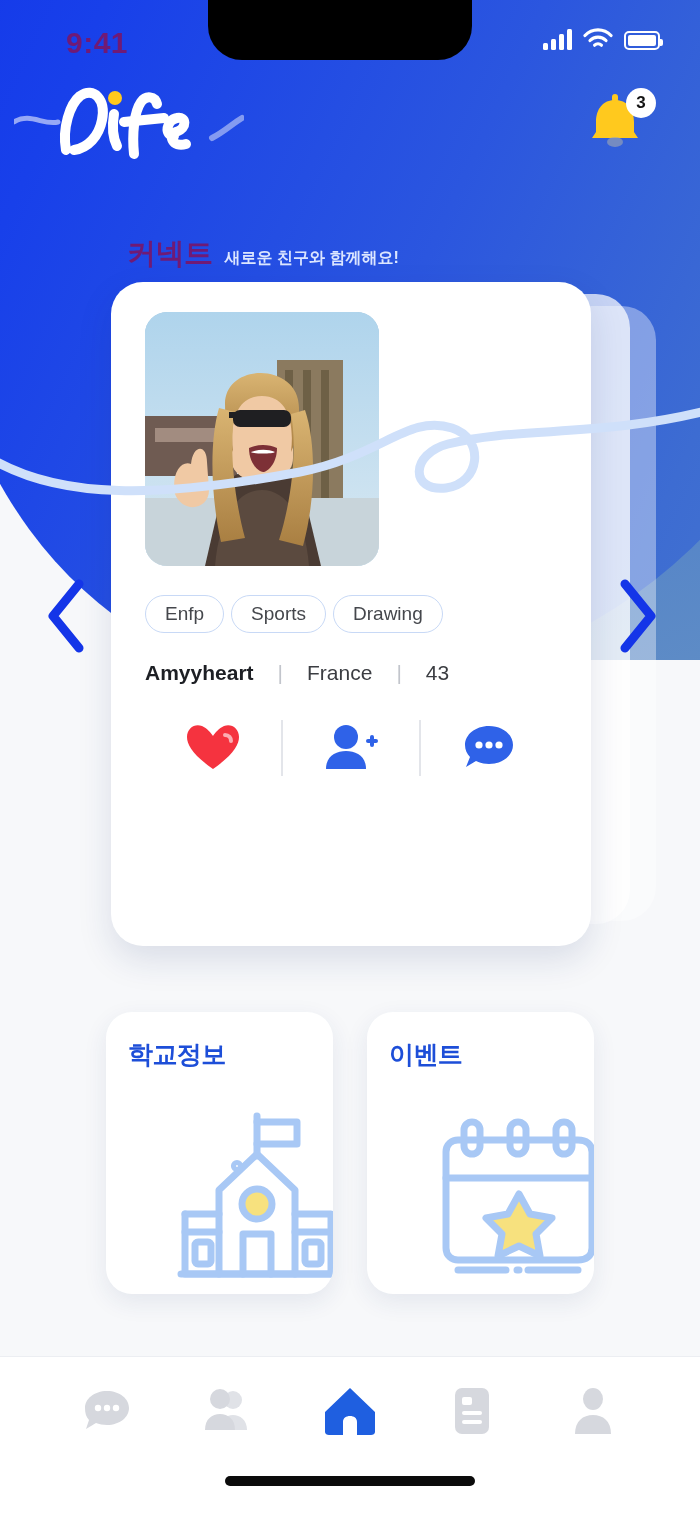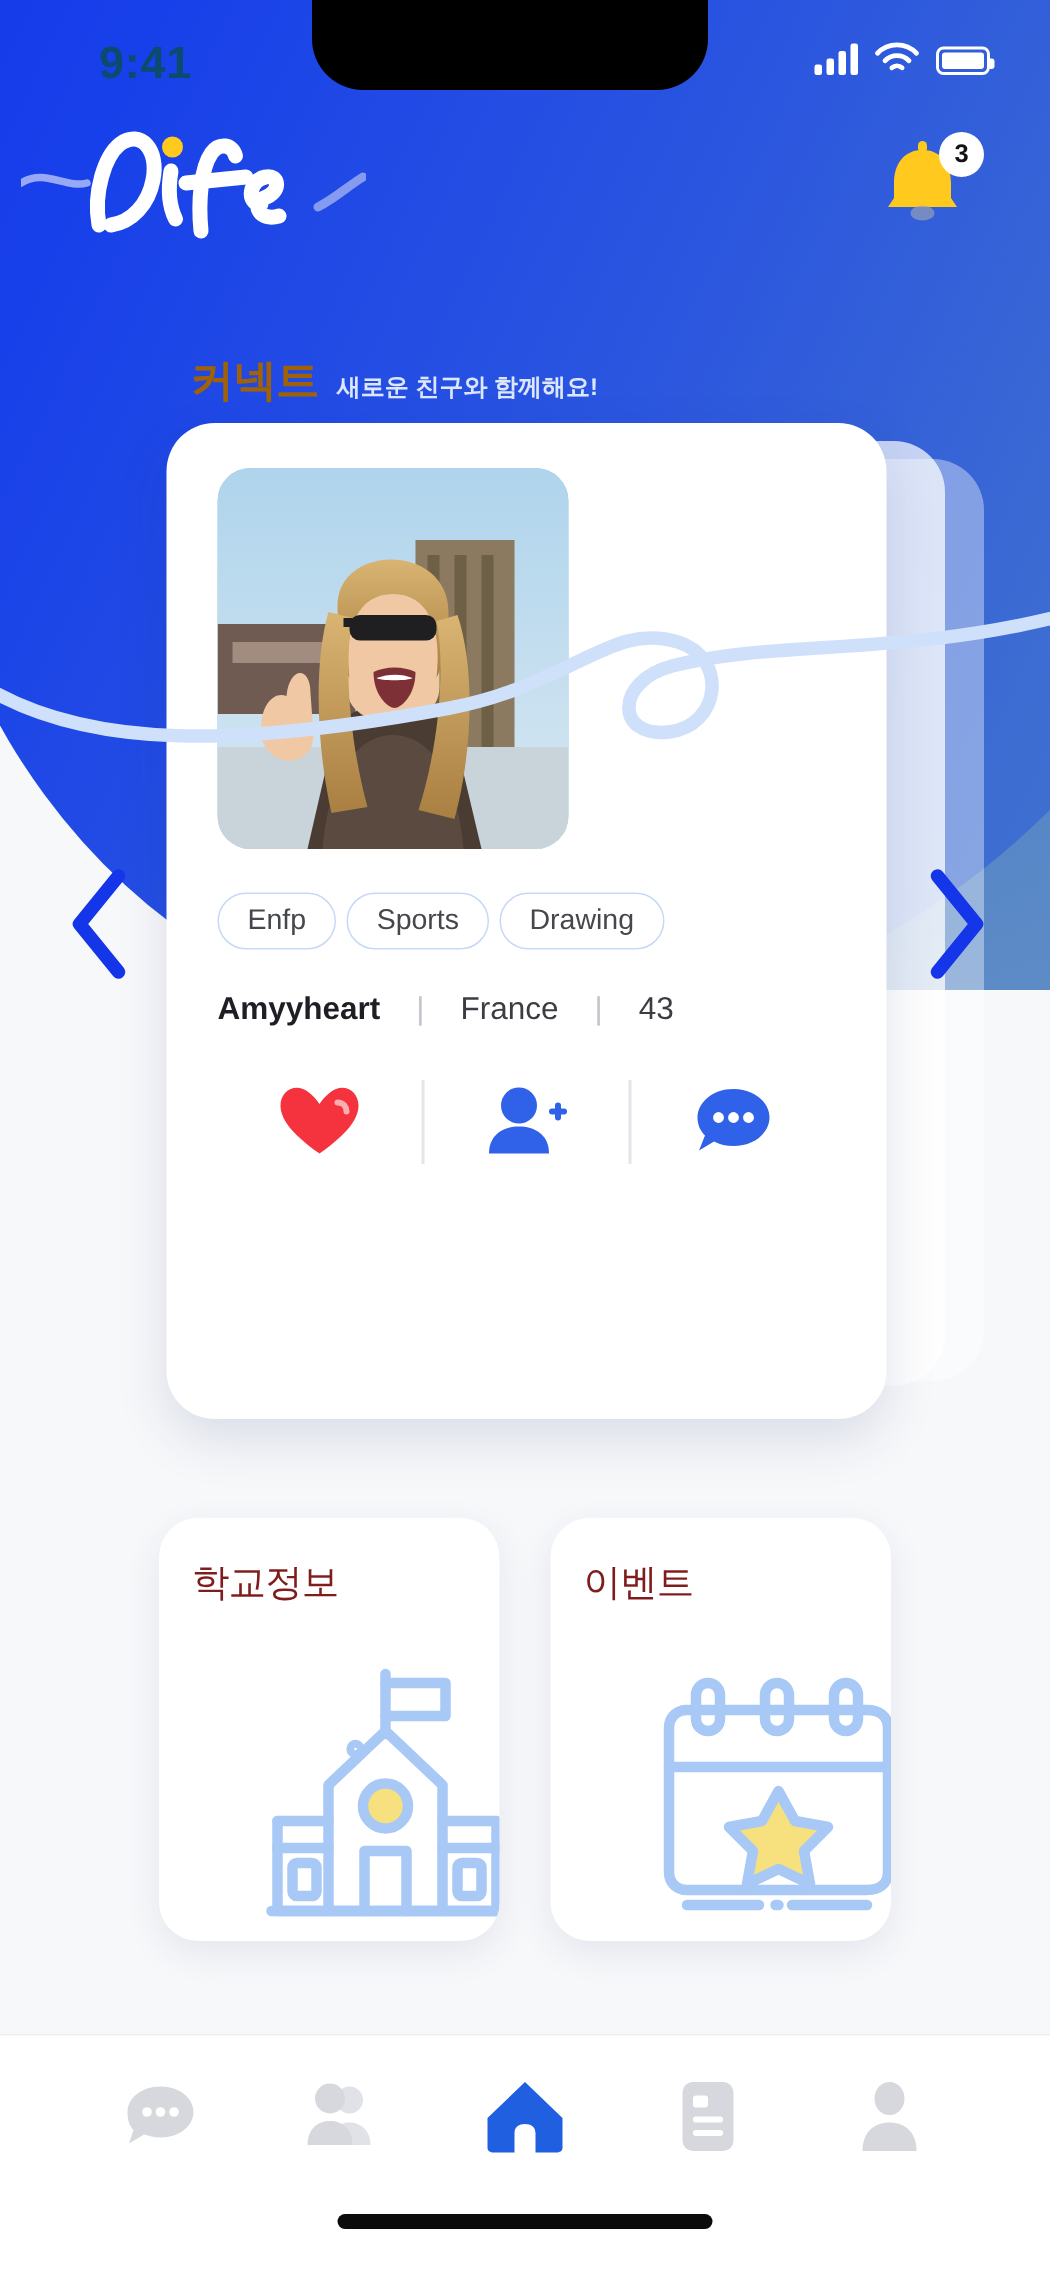--- a/index.html
+++ b/index.html
@@ -23,21 +23,21 @@
     position:absolute; right:-40px; top:-520px;
     width:520px; height:1180px;
     border-radius:0 0 0 55% / 0 0 0 42%;
     background:linear-gradient(160deg,#2A56E0 0%,#4173CF 55%,#5E8CC6 100%);
     z-index:0;
   }
 
   
   .status-bar{
     position:absolute; top:0; left:0; width:700px; height:78px;
-    z-index:30; color:#0c4a6e;
+    z-index:30; color:#701a75;
   }
   .status-time{
     position:absolute; left:66px; top:26px;
     font-size:30px; font-weight:600; letter-spacing:.5px;
   }
   .notch{
     position:absolute; left:208px; top:-18px;
     width:264px; height:78px; background:#000;
     border-radius:0 0 34px 34px;
   }
@@ -79,21 +79,21 @@
     font-size:17px; font-weight:700;
     display:flex; align-items:center; justify-content:center;
     z-index:3;
   }
 
   
   .section-head{
     position:absolute; left:127px; top:234px; z-index:20;
     display:flex; align-items:baseline; gap:12px;
   }
-  .section-title{ color:#a16207; font-size:29px; font-weight:700; letter-spacing:-.5px; }
+  .section-title{ color:#701a75; font-size:29px; font-weight:700; letter-spacing:-.5px; }
   .section-sub{ color:#DCE6FF; font-size:16px; font-weight:600; }
 
   
   .deck{ position:absolute; left:0; top:282px; width:700px; height:680px; z-index:12; }
 
   .card-stack-2{
     position:absolute; left:176px; top:24px;
     width:480px; height:615px; border-radius:34px;
     background:rgba(255,255,255,.38);
   }
@@ -154,21 +154,21 @@
     position:absolute; left:0; top:1012px; width:700px; height:282px;
     display:flex; gap:34px; padding:0 106px; z-index:14;
   }
   .tile{
     position:relative; flex:1; background:#fff; border-radius:26px;
     box-shadow:0 8px 24px rgba(30,50,110,.09);
     overflow:hidden;
   }
   .tile-title{
     position:absolute; left:22px; top:26px;
-    font-size:25px; font-weight:400; color:#7f1d1d; letter-spacing:-.6px;
+    font-size:25px; font-weight:700; color:#1d4ed8; letter-spacing:-.6px;
   }
   .tile-art{ position:absolute; right:-14px; bottom:6px; width:180px; height:180px; }
   .tile-art svg{ width:100%; height:100%; display:block; }
 
   
   .tabbar{
     position:absolute; left:0; bottom:0; width:700px; height:160px;
     background:#fff; border-top:1.5px solid #ECEEF2; z-index:40;
   }
   .tabs{

